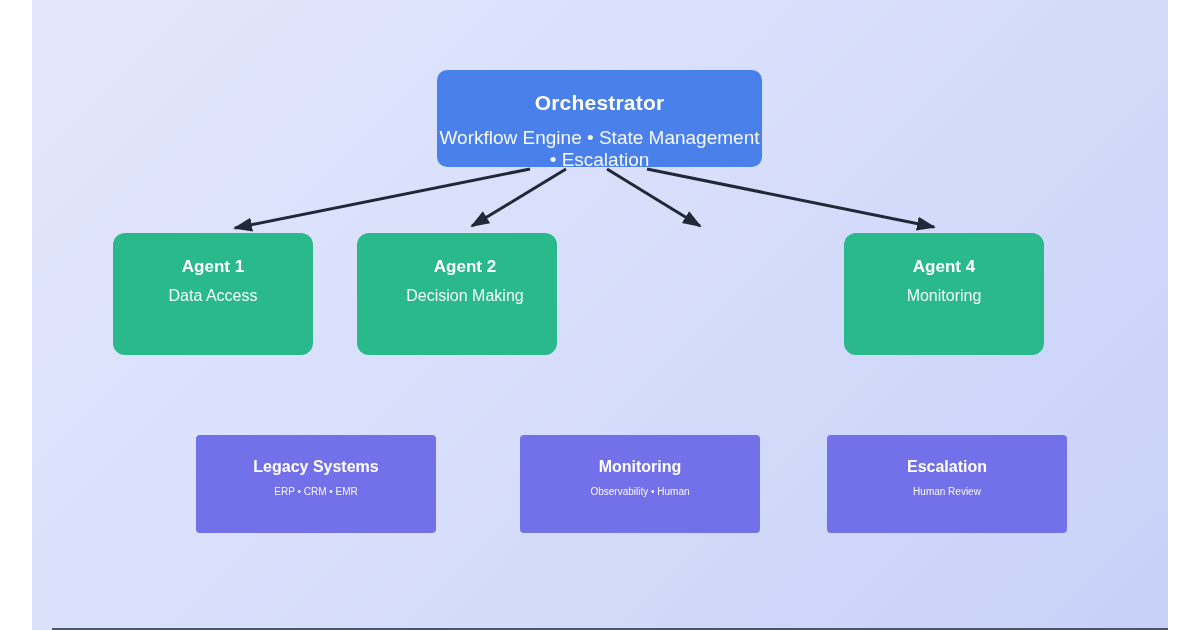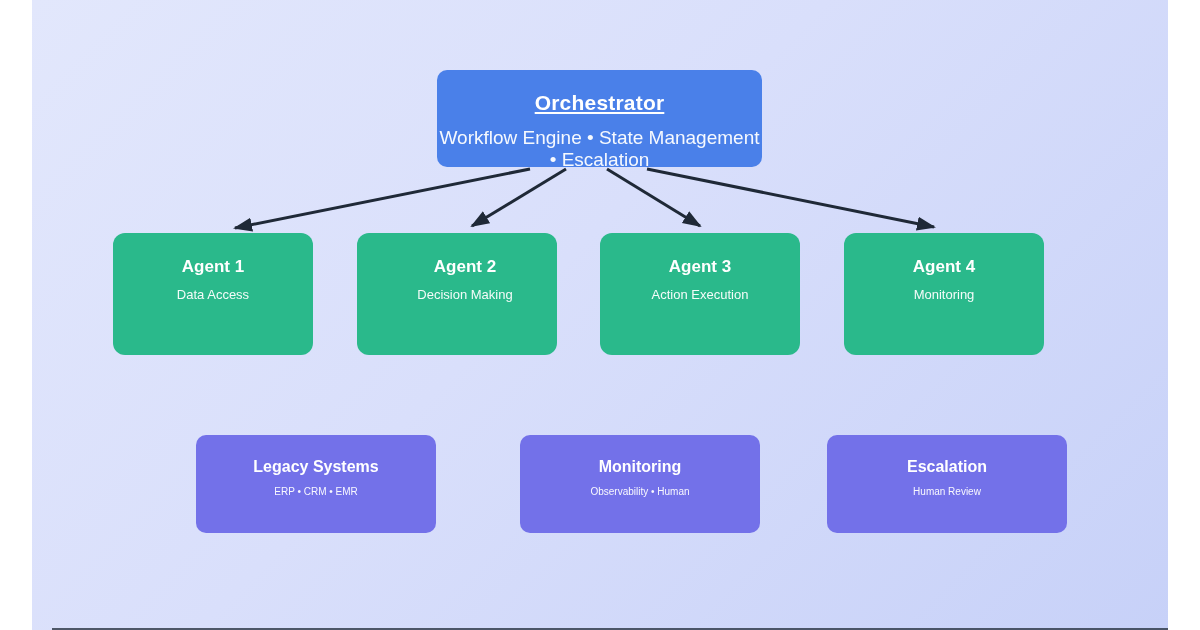--- a/index.html
+++ b/index.html
@@ -23,36 +23,36 @@
     position:absolute; text-align:center; color:#ffffff;
     border-radius:10px;
   }
   .node .title { font-weight:bold; color:#ffffff; }
   .node .subtitle { color:rgba(255,255,255,0.95); }
 
   .orchestrator {
     left:405px; top:70px; width:325px; height:97px; border-radius:10px;
     padding-top:21px;
   }
-  .orchestrator .title { font-size:21px; letter-spacing:0.2px;text-decoration:underline; }
+  .orchestrator .title { font-size:21px; letter-spacing:0.2px; }
   .orchestrator .subtitle { font-size:19px; margin-top:12px; }
 
   .agent {
     top:233px; width:200px; height:122px; border-radius:12px;
     padding-top:24px;
   }
   .agent .title { font-size:17px; }
-  .agent .subtitle { font-size:13px; margin-top:10px; }
+  .agent .subtitle { font-size:16px; margin-top:10px; }
   .agent-0 { left:81px; }
   .agent-1 { left:325px; }
   .agent-2 { left:568px; }
   .agent-3 { left:812px; }
 
   .system {
-    top:435px; width:240px; height:98px; border-radius:10px;
+    top:435px; width:240px; height:98px; border-radius:4px;
     padding-top:23px;
   }
   .system .title { font-size:16px; }
   .system .subtitle { font-size:10px; margin-top:10px; }
   .system-0 { left:164px; }
   .system-1 { left:488px; }
   .system-2 { left:795px; }
 
   svg.arrows { position:absolute; left:0; top:0; width:1136px; height:630px; pointer-events:none; }
 </style>
@@ -80,24 +80,20 @@
     </div>
 
     <div class="node agent agent-0" style="background-color: rgb(42, 185, 139);">
       <div class="title">Agent 1</div>
       <div class="subtitle">Data Access</div>
     </div>
     <div class="node agent agent-1" style="background-color: rgb(42, 185, 139); padding-left: 16px;">
       <div class="title">Agent 2</div>
       <div class="subtitle">Decision Making</div>
     </div>
-    <div class="node agent agent-2" style="background-color: rgb(42, 185, 139);">
-      <div class="title">Agent 3</div>
-      <div class="subtitle">Action Execution</div>
-    </div>
     <div class="node agent agent-3" style="background-color: rgb(42, 185, 139);">
       <div class="title">Agent 4</div>
       <div class="subtitle">Monitoring</div>
     </div>
 
     <div class="node system system-0" style="background-color: rgb(115, 113, 233);">
       <div class="title">Legacy Systems</div>
       <div class="subtitle">ERP • CRM • EMR</div>
     </div>
     <div class="node system system-1" style="background-color: rgb(115, 113, 233);">

